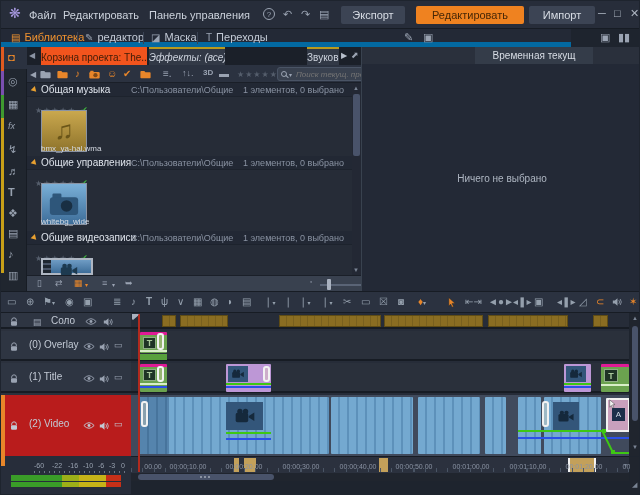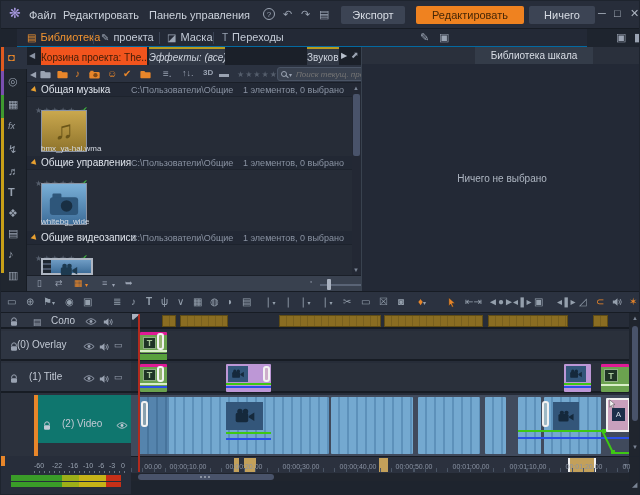--- a/index.html
+++ b/index.html
@@ -14,21 +14,21 @@
   
   .titlebar{position:absolute;left:0;top:0;width:640px;height:28px;background:#272d3a;border-bottom:1px solid #171c24;}
   .menu-item{position:absolute;top:8px;font-size:11px;color:#ccd2dc;}
   .tb-ic{position:absolute;top:7px;font-size:11px;color:#9aa3b2;}
   .btn{position:absolute;top:5px;height:18px;border-radius:2px;background:#3c4454;color:#d8dde5;
        font-size:11px;text-align:center;line-height:18px;}
   .btn-orange{background:#ef8220;color:#472706;}
   .winctl{position:absolute;top:6px;font-size:11px;color:#aeb6c2;}
 
   
-  .modetabs{position:absolute;left:16px;top:28px;width:570px;height:18px;background:#232936;border-bottom:1px solid #0369a1;}
+  .modetabs{position:absolute;left:0;top:28px;width:570px;height:18px;background:#232936;border-bottom:5px solid #0369a1;}
   .mtab{position:absolute;top:2px;font-size:11px;color:#c3cad6;}
   .mtab .mic{color:#9aa3b2;margin-right:4px;font-size:10px;}
   .mtab.active, .mtab.active .mic{color:#ef9230;}
   .vdiv{position:absolute;top:3px;width:1px;height:12px;background:#3a4354;}
 
   
   .sidebar{position:absolute;left:0;top:46px;width:26px;height:244px;background:#20262f;border-right:1px solid #171c24;}
   .strip{position:absolute;left:0;width:3px;}
   .sb-ic{position:absolute;left:7px;font-size:11px;color:#98a2b0;}
 
@@ -168,30 +168,30 @@
     <span class="abs ic" style="left:8px;top:5px;font-size:14px;color:#a99ae2;">❋</span>
     <span class="menu-item" style="left:28px;">Файл</span>
     <span class="menu-item" style="left:62px;">Редактировать</span>
     <span class="menu-item" style="left:148px;">Панель управления</span>
     <span class="tb-ic" style="left:262px;width:12px;height:12px;border:1px solid #9aa3b2;border-radius:50%;font-size:8px;text-align:center;line-height:11px;">?</span>
     <span class="tb-ic" style="left:282px;">↶</span>
     <span class="tb-ic" style="left:300px;">↷</span>
     <span class="tb-ic" style="left:318px;">▤</span>
     <div class="btn" style="left:296px;width:64px;left:340px;">Экспорт</div>
     <div class="btn btn-orange" style="left:415px;width:108px;">Редактировать</div>
-    <div class="btn" style="left:528px;width:66px;">Ничего</div>
+    <div class="btn" style="left:528px;width:66px;">Импорт</div>
     <span class="winctl" style="left:597px;">─</span>
     <span class="winctl" style="left:613px;">□</span>
     <span class="winctl" style="left:629px;">✕</span>
   </div>
 
   <div class="modetabs">
     <span class="mtab active" style="left:10px;"><span class="mic ic">▤</span><span>Библиотека</span></span>
     <span class="vdiv" style="left:76px;"></span>
-    <span class="mtab" style="left:84px;"><span class="mic ic">✎</span><span>проекта</span></span>
+    <span class="mtab" style="left:84px;"><span class="mic ic">✎</span><span>редактор</span></span>
     <span class="vdiv" style="left:142px;"></span>
     <span class="mtab" style="left:150px;"><span class="mic ic">◪</span><span>Маска</span></span>
     <span class="vdiv" style="left:196px;"></span>
     <span class="mtab" style="left:205px;"><span class="mic ic">T</span><span>Переходы</span></span>
     <span class="mtab" style="left:403px;color:#9aa3b2;">✎</span>
     <span class="mtab" style="left:422px;color:#9aa3b2;">▣</span>
     <span class="mtab" style="left:599px;color:#9aa3b2;">▣</span>
     <span class="mtab" style="left:617px;color:#9aa3b2;">▮▮</span>
   </div>
 
@@ -312,21 +312,21 @@
     <span class="bb-ic" style="left:85px;font-size:6px;top:5px;">▾</span>
     <span class="bb-ic" style="left:98px;">➥</span>
     <span class="bb-ic" style="left:283px;font-size:7px;">▫</span>
     <div class="slider-line"></div>
     <div class="slider-th"></div>
     <span class="bb-ic" style="left:348px;font-size:9px;">□</span>
   </div>
 
   <div class="rpanel">
     <div class="abs" style="left:0;top:0;width:280px;height:17px;background:#2a303c;"></div>
-    <div class="rtab idle" style="left:113px;width:118px;">Библиотека шкала</div>
+    <div class="rtab idle" style="left:113px;width:118px;">Временная текущ</div>
     <div class="rempty">Ничего не выбрано</div>
   </div>
 
   <div class="tltoolbar">
     <span class="tt" style="left:6px;">▭</span>
     <span class="tt" style="left:25px;">⊕</span>
     <span class="tt" style="left:42px;">⚑<span style="font-size:6px;">▾</span></span>
     <span class="tt" style="left:64px;">◉</span>
     <span class="tt" style="left:82px;">▣</span>
     <span class="tt" style="left:112px;">≣</span>
@@ -374,21 +374,21 @@
             <use href="#i-eye"></use>
           </svg></span>
       <span class="hic" style="left:102px;top:3px;"><svg class="si" width="10" height="10" style="color:#9aa3b2">
             <use href="#i-spk"></use>
           </svg></span>
     </div>
     <div class="hrow" style="top:18px;height:30px;background:#2e3542;border-bottom:2px solid #171c24;">
       <span class="hic" style="left:8px;top:10px;"><svg class="si" width="10" height="10" style="color:#9aa3b2">
             <use href="#i-lock"></use>
           </svg></span>
-      <span class="lb" style="left:16px;top:8px;">(0) Overlay</span>
+      <span class="lb" style="left:28px;top:8px;">(0) Overlay</span>
       <span class="hic" style="left:82px;top:10px;"><svg class="si" width="12" height="9" style="color:#9aa3b2">
             <use href="#i-eye"></use>
           </svg></span>
       <span class="hic" style="left:98px;top:10px;"><svg class="si" width="10" height="10" style="color:#9aa3b2">
             <use href="#i-spk"></use>
           </svg></span>
       <span class="hic" style="left:113px;top:9px;">▭</span>
     </div>
     <div class="hrow" style="top:50px;height:30px;background:#2e3542;border-bottom:2px solid #171c24;">
       <span class="hic" style="left:8px;top:10px;"><svg class="si" width="10" height="10" style="color:#9aa3b2">
@@ -396,21 +396,21 @@
           </svg></span>
       <span class="lb" style="left:28px;top:8px;">(1) Title</span>
       <span class="hic" style="left:82px;top:10px;"><svg class="si" width="12" height="9" style="color:#9aa3b2">
             <use href="#i-eye"></use>
           </svg></span>
       <span class="hic" style="left:98px;top:10px;"><svg class="si" width="10" height="10" style="color:#9aa3b2">
             <use href="#i-spk"></use>
           </svg></span>
       <span class="hic" style="left:113px;top:9px;">▭</span>
     </div>
-    <div class="hrow" style="top:82px;height:48px;background:#0f766e;margin-left:33px;">
+    <div class="hrow" style="top:82px;height:61px;background:#b91c1c;">
       <div class="abs" style="left:0;top:0;width:4px;height:61px;background:#e8862a;"></div>
       <span class="hic" style="left:8px;top:25px;"><svg class="si" width="10" height="10" style="color:#c2c9d4">
             <use href="#i-lock"></use>
           </svg></span>
       <span class="lb" style="left:28px;top:23px;">(2) Video</span>
       <span class="hic" style="left:82px;top:25px;"><svg class="si" width="12" height="9" style="color:#c2c9d4">
             <use href="#i-eye"></use>
           </svg></span>
       <span class="hic" style="left:98px;top:25px;"><svg class="si" width="10" height="10" style="color:#c2c9d4">
             <use href="#i-spk"></use>

